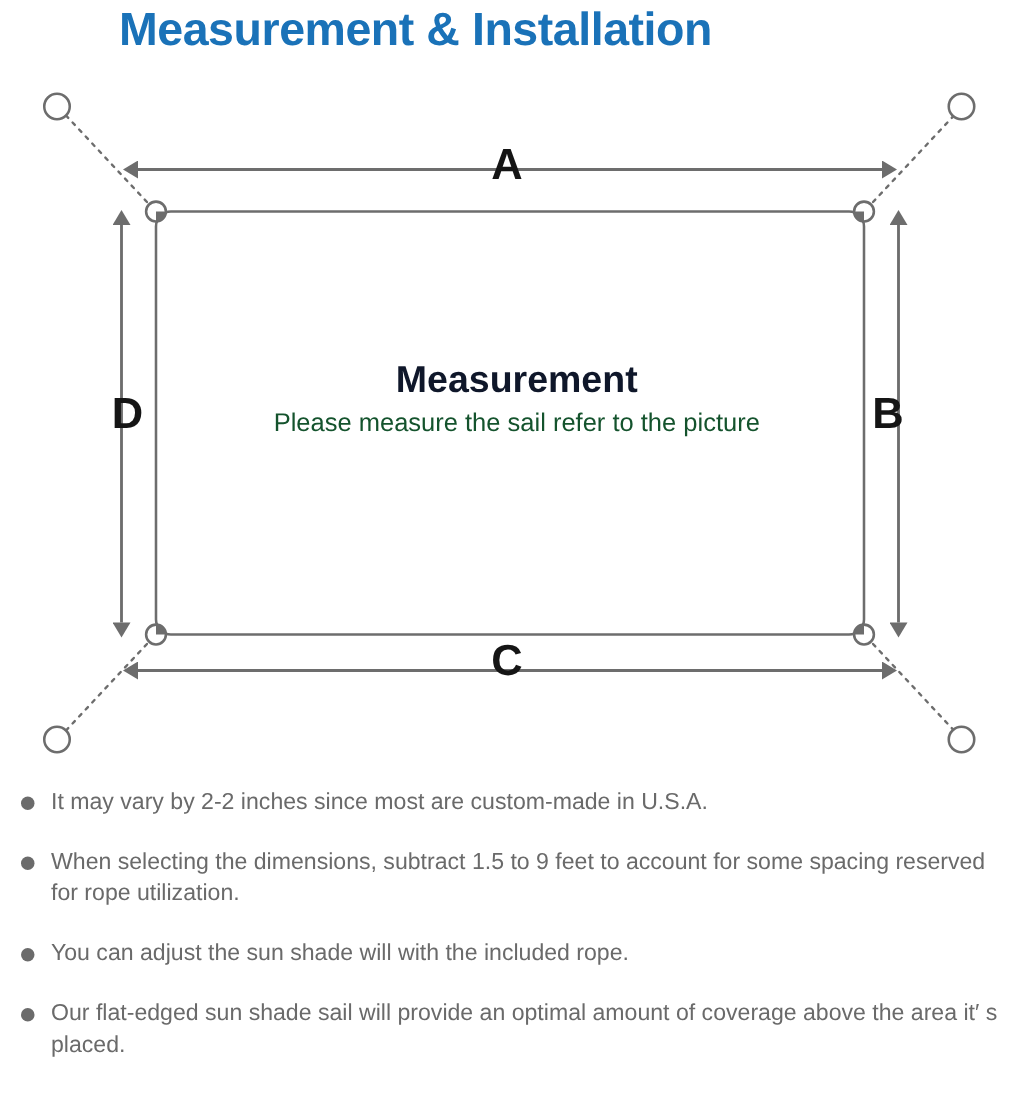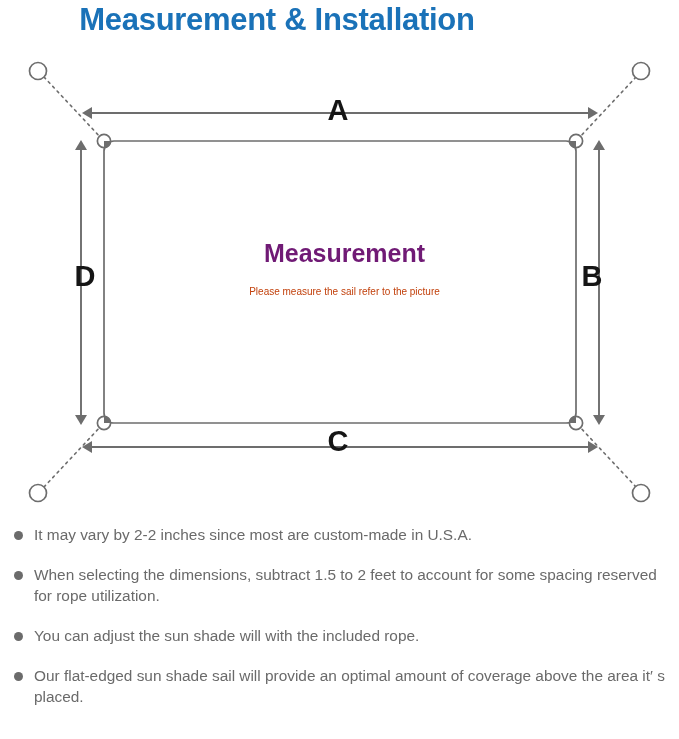--- a/index.html
+++ b/index.html
@@ -47,29 +47,29 @@
     position: absolute;
     left: 104px;
     top: 238px;
     width: 481px;
     text-align: center;
     pointer-events: none;
   }
   .center-title {
     font-size: 25px;
     font-weight: bold;
-    color: #701a75;
+    color: #0f172a;
     line-height: 30px;
     white-space: nowrap;
   }
   .center-sub {
-    font-size: 10px;
-    color: #c2410c;
+    font-size: 17px;
+    color: #14532d;
     line-height: 22px;
-    margin-top: 13px;
+    margin-top: 3px;
     white-space: nowrap;
   }
 
   
   .dim-letter {
     position: absolute;
     font-size: 29px;
     font-weight: bold;
     color: #151515;
     line-height: 34px;
@@ -177,21 +177,21 @@
 <div class="dim-letter dim-c">C</div>
 <div class="dim-letter dim-d">D</div>
 
 <div class="notes">
   <div class="note">
     <span class="dot"></span>
     <span class="note-text">It may vary by 2-2 inches since most are custom-made in U.S.A.</span>
   </div>
   <div class="note">
     <span class="dot"></span>
-    <span class="note-text">When selecting the dimensions, subtract 1.5 to 2 feet to account for some spacing reserved for rope utilization.</span>
+    <span class="note-text">When selecting the dimensions, subtract 1.5 to 9 feet to account for some spacing reserved for rope utilization.</span>
   </div>
   <div class="note">
     <span class="dot"></span>
     <span class="note-text">You can adjust the sun shade will with the included rope.</span>
   </div>
   <div class="note">
     <span class="dot"></span>
     <span class="note-text">Our flat-edged sun shade sail will provide an optimal amount of coverage above the area it′ s placed.</span>
   </div>
 </div>

